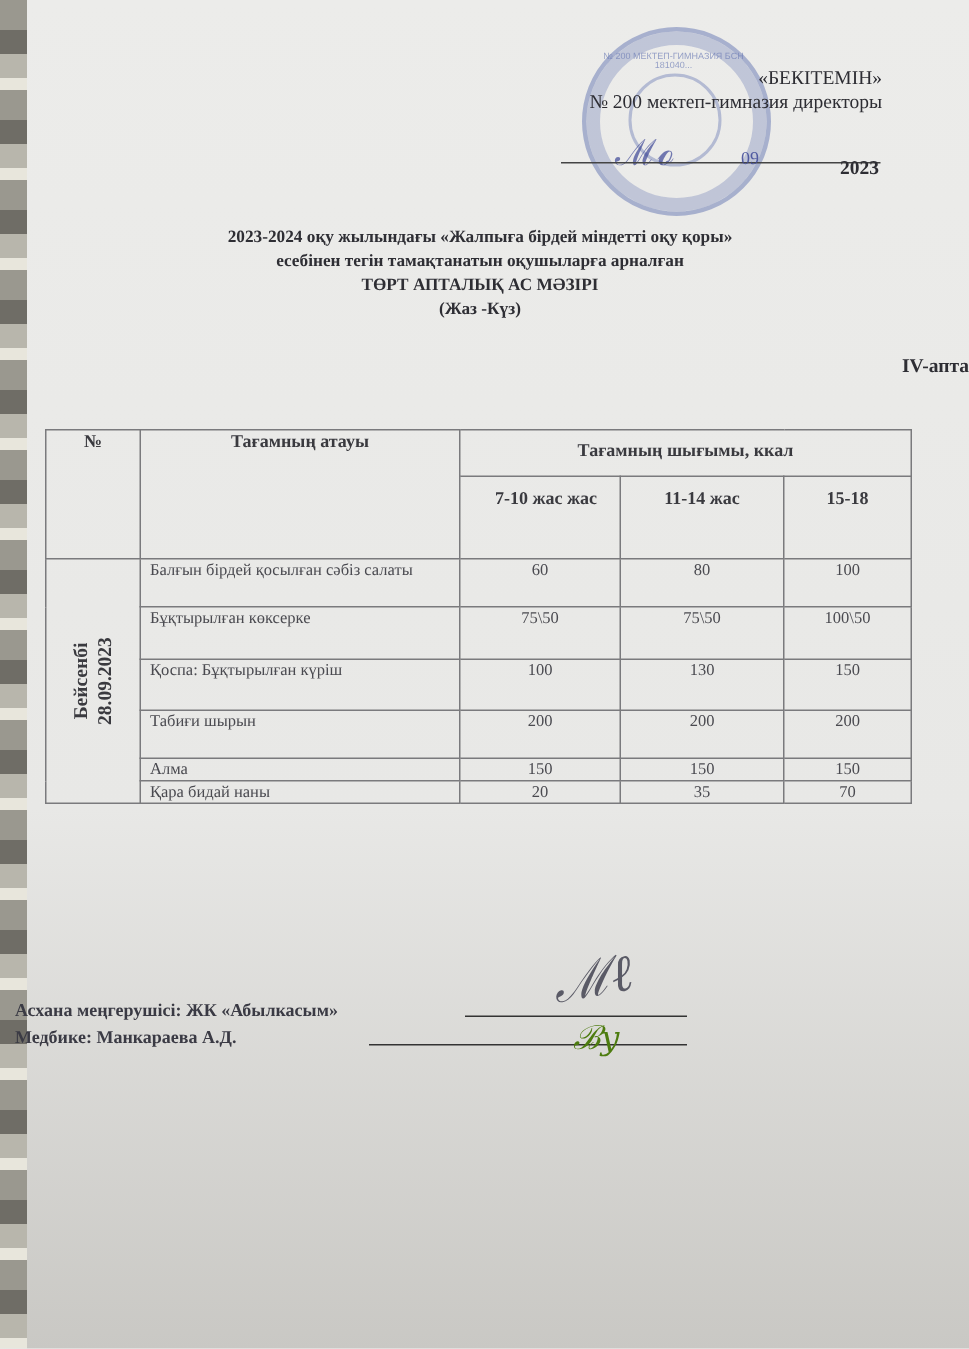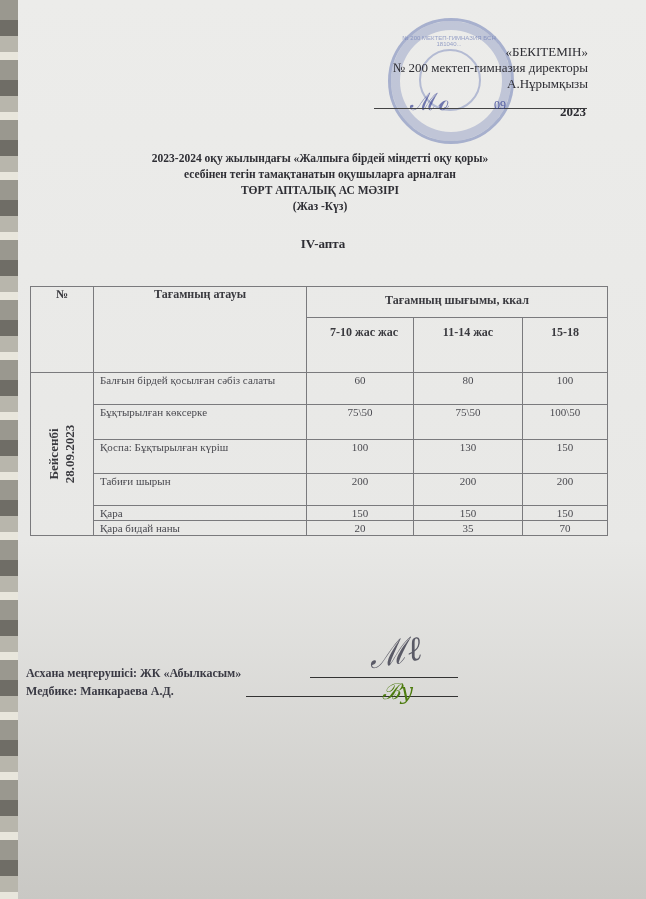--- a/index.html
+++ b/index.html
@@ -25,58 +25,57 @@
     box-shadow: inset 0 0 0 6px rgba(255,255,255,0.0), inset 0 0 0 9px rgba(80,100,170,0.35);
     opacity:0.8;
   }
   .stamp .inner { position:absolute; left:28px; top:28px; width:58px; height:58px; border-radius:50%; border:2px solid rgba(80,100,170,0.45); }
   .stamp .text { position:absolute; left:10px; top:14px; width:96px; font-size:6px; color:rgba(80,100,170,0.7); text-align:center; font-family:"Liberation Sans", sans-serif; }
   .sig-director { position:absolute; left:410px; top:84px; font-size:24px; color:rgba(60,70,150,0.7); font-family:"DejaVu Serif", serif; }
   .date-line { position:absolute; left:374px; top:108px; width:213px; border-bottom:1px solid #444; height:0; }
   .date-month { position:absolute; left:494px; top:98px; font-size:12px; color:rgba(60,70,150,0.85); }
   .date-year { position:absolute; left:560px; top:104px; font-weight:bold; font-size:13px; color:#2d2d33; }
   .title-block { position:absolute; left:80px; top:150px; width:480px; text-align:center; font-weight:bold; font-size:11.5px; line-height:16px; color:#2e2e34; }
-  .week { position:absolute; left:0; top:236px; width:646px; text-align:center; font-weight:bold; font-size:13px; color:#2e2e34; }
+  .week { position:absolute; left:0; top:236px; width:646px; text-align:right; font-weight:bold; font-size:13px; color:#2e2e34; }
   table.menu {
     position:absolute; left:30px; top:286px; width:578px;
     border-collapse:collapse; font-size:11px; color:#4a4a50;
   }
   table.menu td, table.menu th { border:1px solid #7a7a7d; padding:0; vertical-align:top; }
   table.menu th { font-weight:bold; font-size:12px; color:#3a3a3f; text-align:center; }
   .h-num { width:62px; height:80px; }
   .h-name { width:212px; }
   .h-group { height:30px; line-height:26px; }
   .h-age { height:48px; padding-top:6px !important; line-height:16px; }
   .h-age.left { text-align:center; padding-left:8px !important; }
   .day-cell { position:relative; }
   .day-label { position:absolute; left:50%; top:50%; transform:translate(-50%,-50%) rotate(-90deg); white-space:nowrap; text-align:center; font-weight:bold; font-size:13px; line-height:16px; color:#3a3a3f; }
   td.name { padding-left:6px !important; line-height:14px; }
   td.val { text-align:center; line-height:14px; }
-  .sig-block { position:absolute; left:26px; top:664px; font-weight:bold; font-size:12px; color:#3a3a44; line-height:18px; }
+  .sig-block { position:absolute; left:10px; top:664px; font-weight:bold; font-size:12px; color:#3a3a44; line-height:18px; }
   .sig-line1 { position:absolute; left:310px; top:677px; width:148px; border-bottom:1px solid #333; }
   .sig-line2 { position:absolute; left:246px; top:696px; width:212px; border-bottom:1px solid #333; }
   .scribble1 { position:absolute; left:368px; top:628px; font-size:34px; color:#5a5a66; font-style:italic; font-family:"DejaVu Serif", serif; transform:rotate(-10deg); }
   .scribble2 { position:absolute; left:382px; top:675px; font-size:22px; color:#4d7c0f; font-style:italic; font-family:"DejaVu Serif", serif; }
 </style>
 </head>
 <body>
 
 <div class="edge-strip"></div>
 <div class="paper"></div>
 
 <div class="stamp">
   <div class="text">№ 200 МЕКТЕП-ГИМНАЗИЯ БСН 181040...</div>
   <div class="inner"></div>
 </div>
 <div class="sig-director">ℳℴ</div>
 
 <div class="approve">
   <div class="line">«БЕКІТЕМІН»</div>
   <div class="line">№ 200 мектеп-гимназия директоры</div>
-  <div class="line">А.Нұрымқызы</div>
 </div>
 <div class="date-line"></div>
 <div class="date-month">09</div>
 <div class="date-year">2023</div>
 
 <div class="title-block">
   <div>2023-2024 оқу жылындағы  «Жалпыға бірдей міндетті оқу қоры»</div>
   <div>есебінен тегін тамақтанатын оқушыларға арналған</div>
   <div>ТӨРТ АПТАЛЫҚ АС МӘЗІРІ</div>
   <div>(Жаз -Күз)</div>
@@ -120,21 +119,21 @@
     <td class="val">130</td>
     <td class="val">150</td>
   </tr>
   <tr style="height:32px">
     <td class="name">Табиғи шырын</td>
     <td class="val">200</td>
     <td class="val">200</td>
     <td class="val">200</td>
   </tr>
   <tr style="height:15px">
-    <td class="name">Қара</td>
+    <td class="name">Алма</td>
     <td class="val">150</td>
     <td class="val">150</td>
     <td class="val">150</td>
   </tr>
   <tr style="height:15px">
     <td class="name">Қара бидай наны</td>
     <td class="val">20</td>
     <td class="val">35</td>
     <td class="val">70</td>
   </tr>

